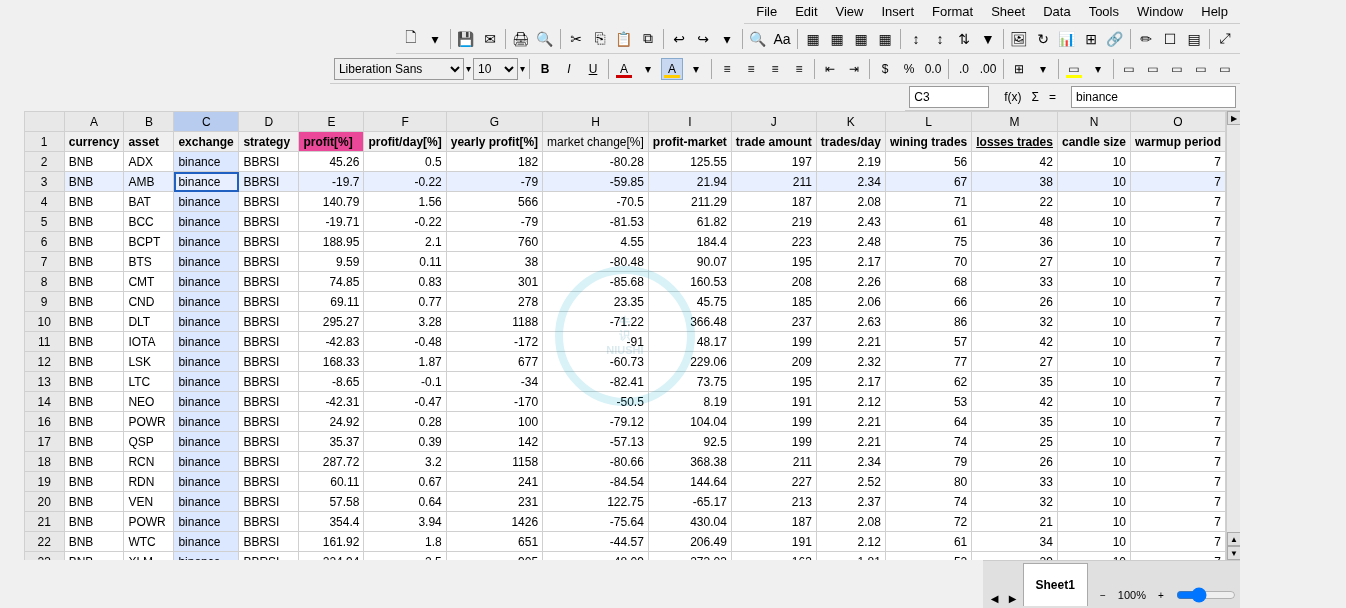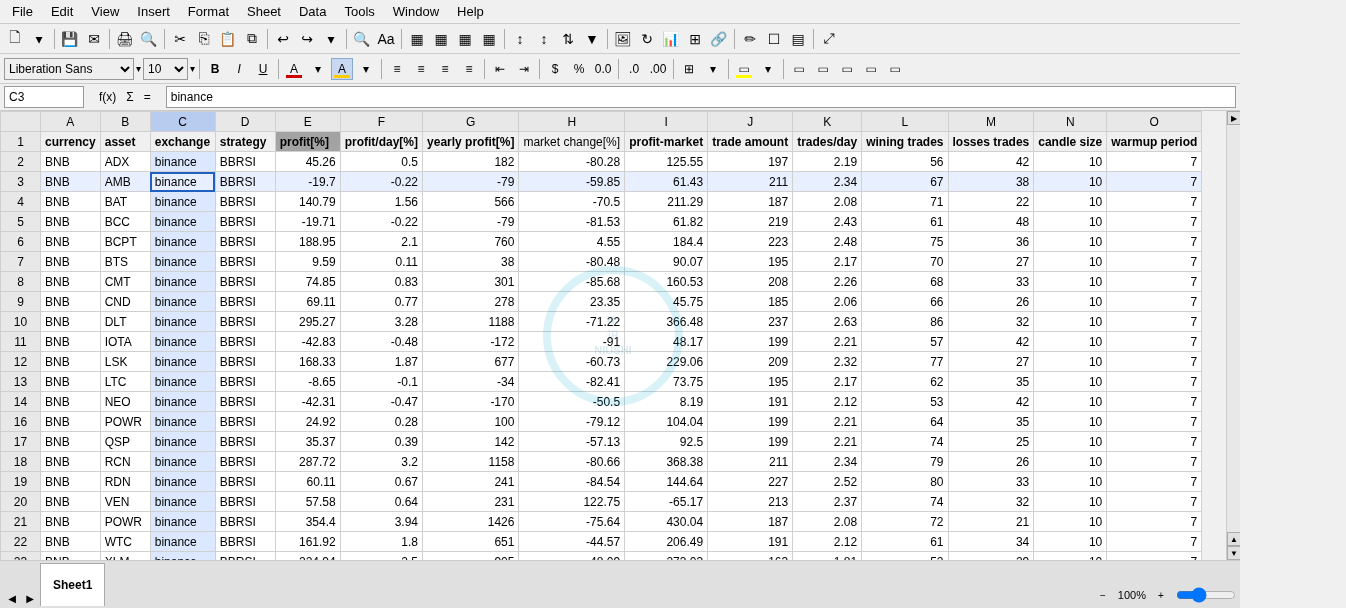--- a/index.html
+++ b/index.html
@@ -184,20 +184,21 @@
     }
 
     
     .app-window {
       width: 1240px;
       height: 608px;
       display: flex;
       flex-direction: column;
       overflow: hidden;
       background: #f0f0f0;
+      align-items: flex-end;
     }
 
     .main-area {
       display: flex;
       flex: 1;
       overflow: hidden;
     }
 
     .sidebar-right {
       width: 14px;
@@ -392,29 +393,29 @@
             <th style="width:72px;">O</th>
           </tr>
         </thead>
         <tbody id="table-body">
         <tr>
               <td class="row-header">1</td>
               <td class="data-cell text-cell" style="font-weight: bold; background: rgb(240, 240, 240);">currency</td>
               <td class="data-cell text-cell" style="font-weight: bold; background: rgb(240, 240, 240);">asset</td>
               <td class="data-cell text-cell" style="background: rgb(240, 240, 240); font-weight: bold;">exchange</td>
               <td class="data-cell text-cell" style="font-weight: bold; background: rgb(240, 240, 240);">strategy</td>
-              <td class="data-cell text-cell" style="font-weight: bold; background: #a3a3a3;">profit[%]</td>
+              <td class="data-cell text-cell" style="font-weight: bold; background: #ec4899;">profit[%]</td>
               <td class="data-cell text-cell" style="font-weight: bold; background: rgb(240, 240, 240);">profit/day[%]</td>
               <td class="data-cell text-cell" style="font-weight: bold; background: rgb(240, 240, 240);">yearly profit[%]</td>
               <td class="data-cell text-cell" style="font-weight: normal; background: rgb(240, 240, 240);">market change[%]</td>
               <td class="data-cell text-cell" style="font-weight: bold; background: rgb(240, 240, 240);">profit-market</td>
               <td class="data-cell text-cell" style="font-weight: bold; background: rgb(240, 240, 240);">trade amount</td>
               <td class="data-cell text-cell" style="font-weight: bold; background: rgb(240, 240, 240);">trades/day</td>
               <td class="data-cell text-cell" style="font-weight: bold; background: rgb(240, 240, 240);">wining trades</td>
-              <td class="data-cell text-cell" style="font-weight: bold; background: rgb(240, 240, 240);">losses trades</td>
+              <td class="data-cell text-cell" style="font-weight: bold; background: rgb(240, 240, 240); text-decoration: underline;">losses trades</td>
               <td class="data-cell text-cell" style="font-weight: bold; background: rgb(240, 240, 240);">candle size</td>
               <td class="data-cell text-cell" style="font-weight: bold; background: rgb(240, 240, 240);">warmup period</td>
             </tr>
             <tr>
               <td class="row-header">2</td>
               <td class="data-cell text-cell">BNB</td>
               <td class="data-cell text-cell">ADX</td>
               <td class="data-cell text-cell" style="background: rgb(220, 232, 255);">binance</td>
               <td class="data-cell text-cell">BBRSI</td>
               <td class="data-cell">45.26</td>
@@ -432,21 +433,21 @@
             <tr class="highlighted">
               <td class="row-header">3</td>
               <td class="data-cell text-cell">BNB</td>
               <td class="data-cell text-cell">AMB</td>
               <td class="data-cell text-cell selected">binance</td>
               <td class="data-cell text-cell">BBRSI</td>
               <td class="data-cell">-19.7</td>
               <td class="data-cell">-0.22</td>
               <td class="data-cell">-79</td>
               <td class="data-cell">-59.85</td>
-              <td class="data-cell">61.43</td>
+              <td class="data-cell">21.94</td>
               <td class="data-cell">211</td>
               <td class="data-cell">2.34</td>
               <td class="data-cell">67</td>
               <td class="data-cell">38</td>
               <td class="data-cell">10</td>
               <td class="data-cell">7</td>
             </tr>
             <tr>
               <td class="row-header">4</td>
               <td class="data-cell text-cell">BNB</td>

